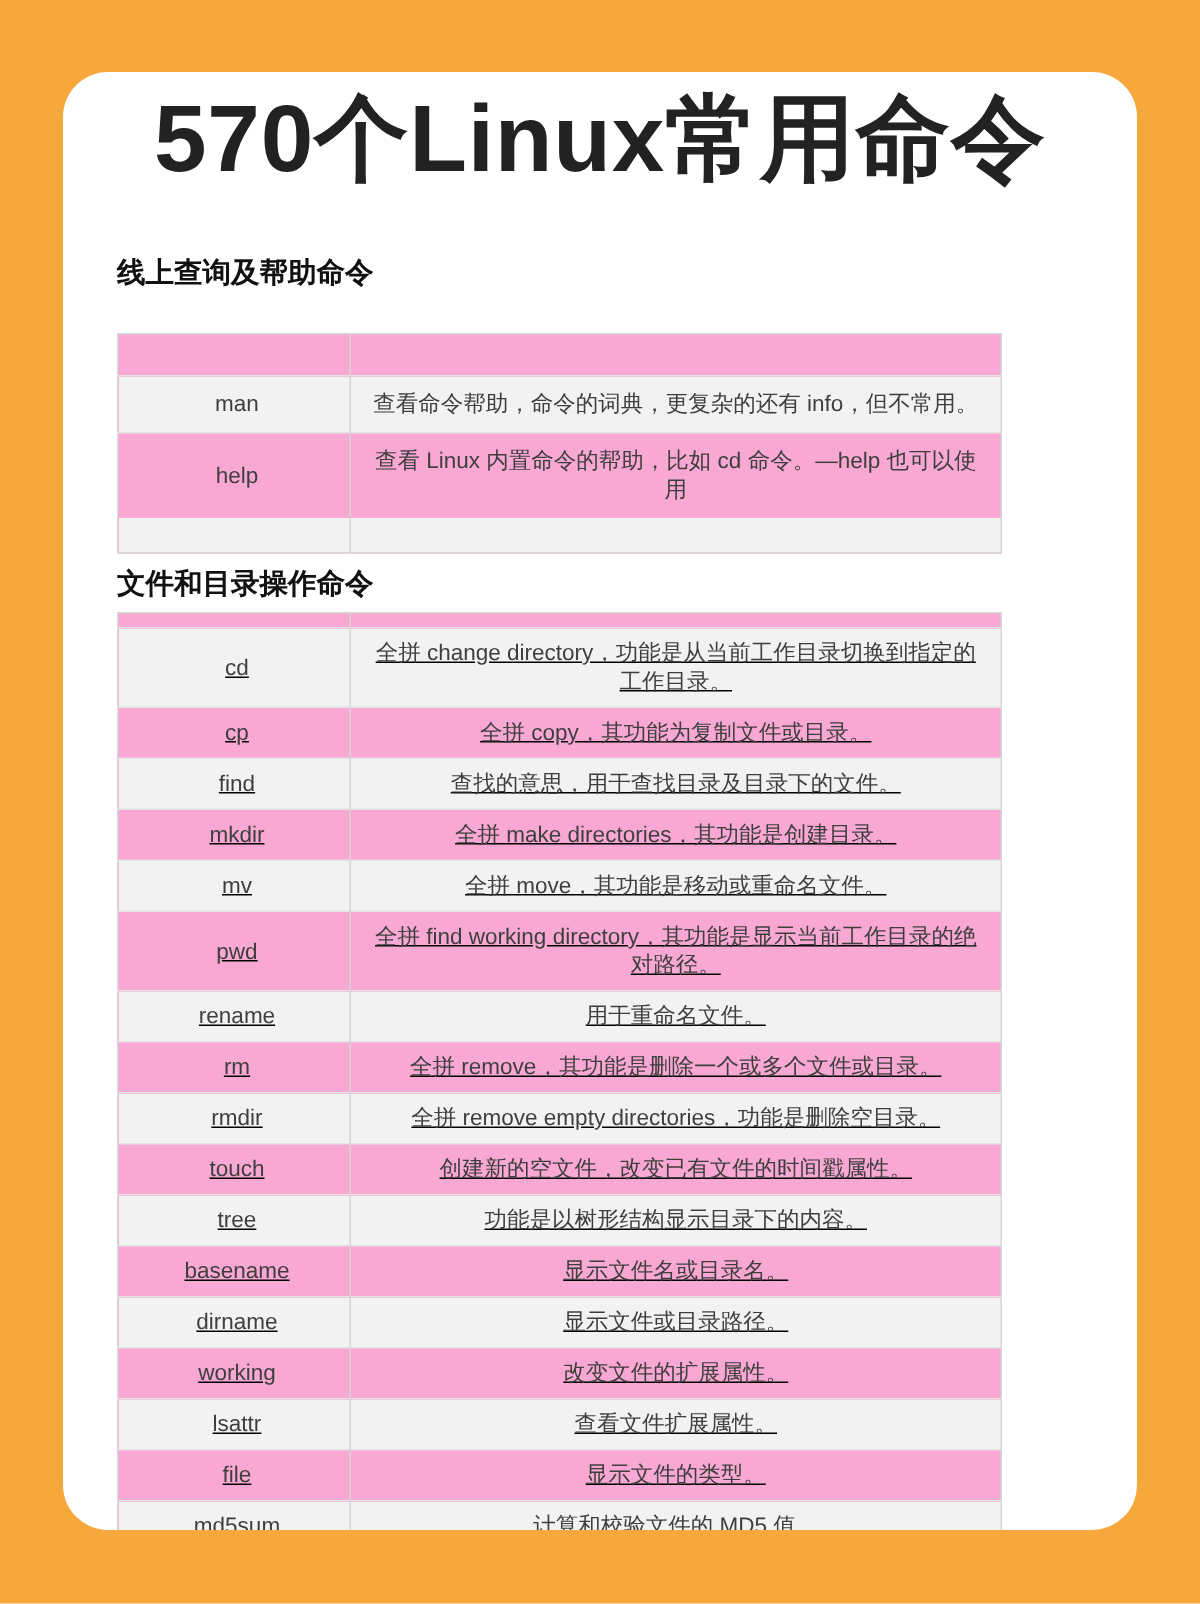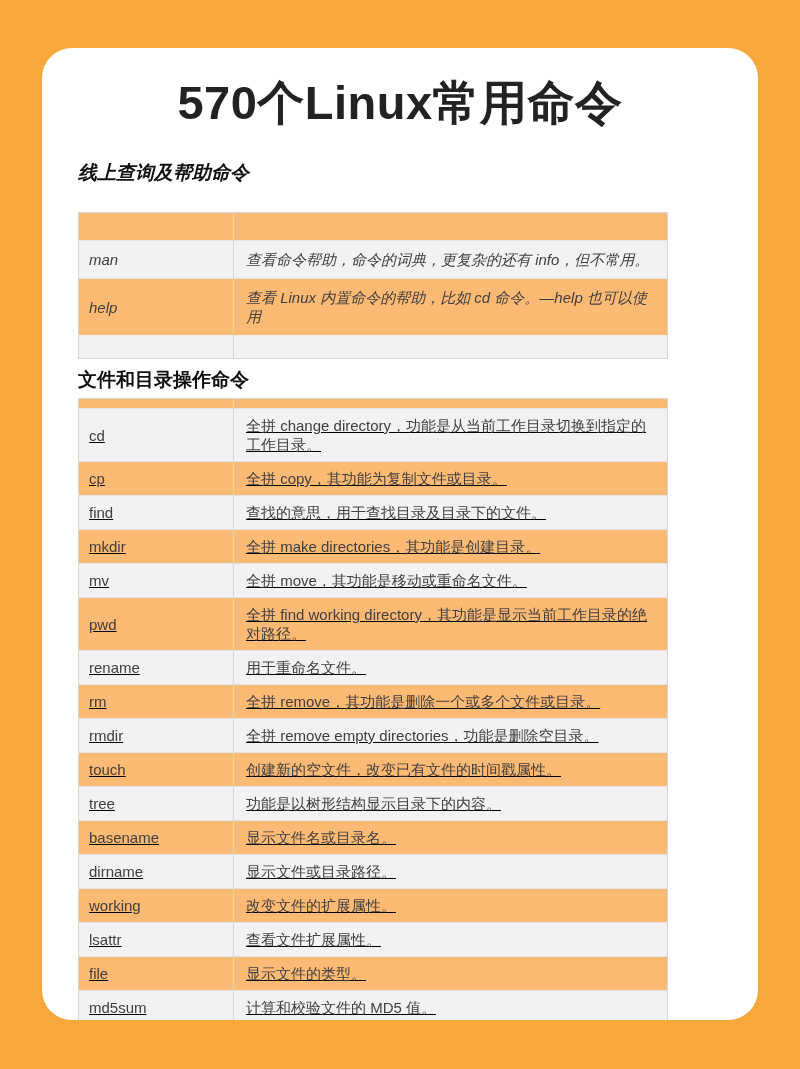--- a/index.html
+++ b/index.html
@@ -19,50 +19,51 @@
     left: 42px;
     top: 48px;
     width: 716px;
     height: 972px;
     background: var(--card, #FFFFFF);
     border-radius: 30px;
     overflow: hidden;
   }
   .title {
     margin: 0;
-    padding-top: 18px;
+    padding-top: 8px;
     text-align: center;
-    font-size: 47px;
+    font-size: 63px;
     line-height: 74px;
     font-weight: 900;
     letter-spacing: 0.5px;
     color: var(--title, #222222);
     white-space: nowrap;
   }
   .section {
     margin-left: 36px;
     width: 591px;
   }
-  .section-0 { margin-top: 22px; font-style: italic; }
+  .section-0 { margin-top: 42px; }
   .section-1 { margin-top: 10px; }
   .section-heading {
     margin: 0;
     font-size: 19px;
     line-height: 22px;
     font-weight: bold;
     color: var(--heading, #111111);
   }
   .section-0 .cmd-table { margin-top: 28px; }
   .section-1 .cmd-table { margin-top: 7px; text-decoration: underline; }
   .cmd-table {
     border-collapse: collapse;
     table-layout: fixed;
     width: 589px;
     border: 1px solid var(--tborder, #D6D6D6);
-    background: #fdba74;
+    background: #f9a8d4;
+    text-align: center;
   }
   .col-cmd  { width: 155px; }
   .col-desc { width: 434px; }
   .cmd-table td {
     font-size: 15px;
     color: var(--text, #3E3E3E);
     border-top: 1px solid #E3E3E3;
     vertical-align: middle;
     overflow: hidden;
   }

